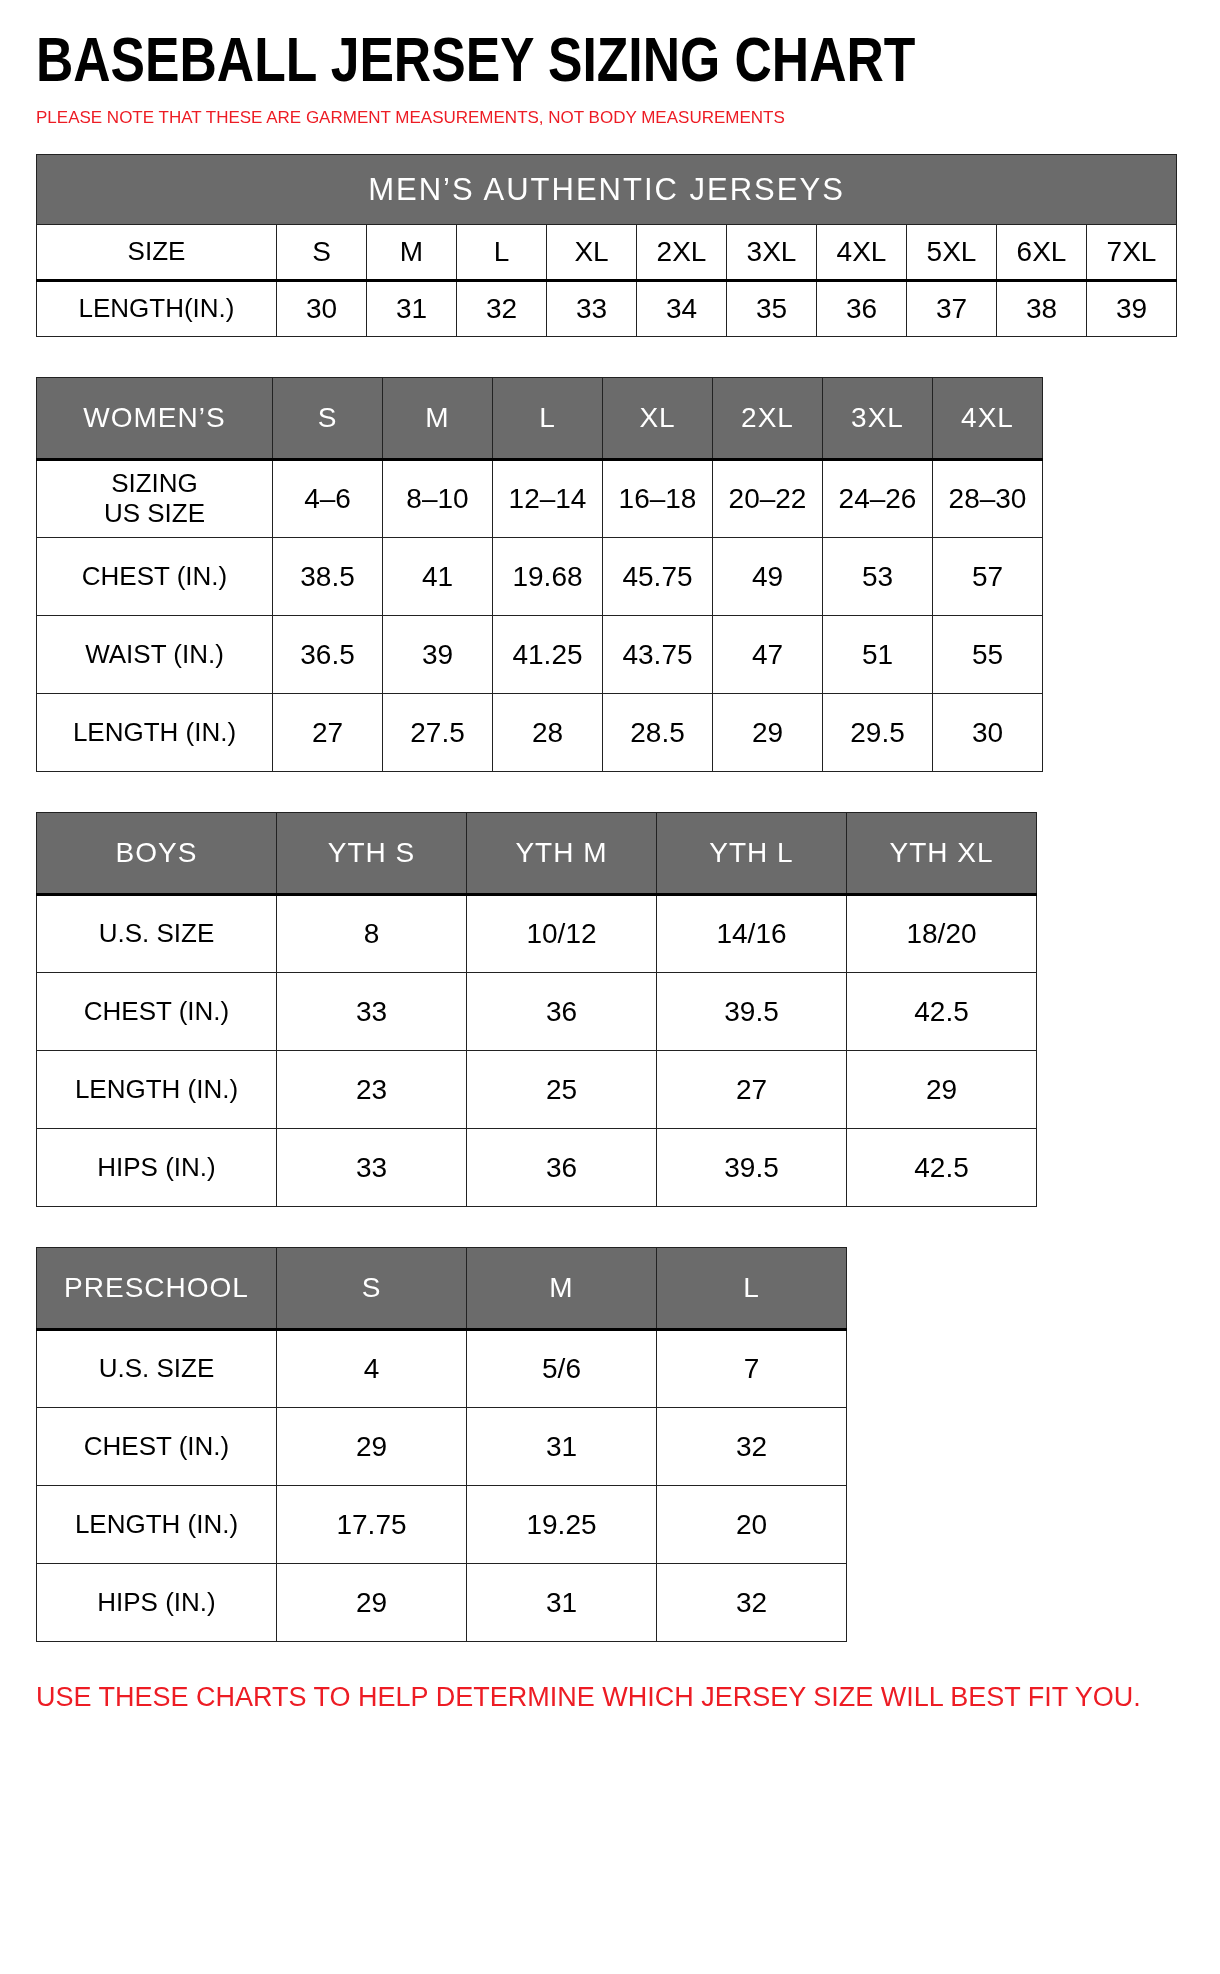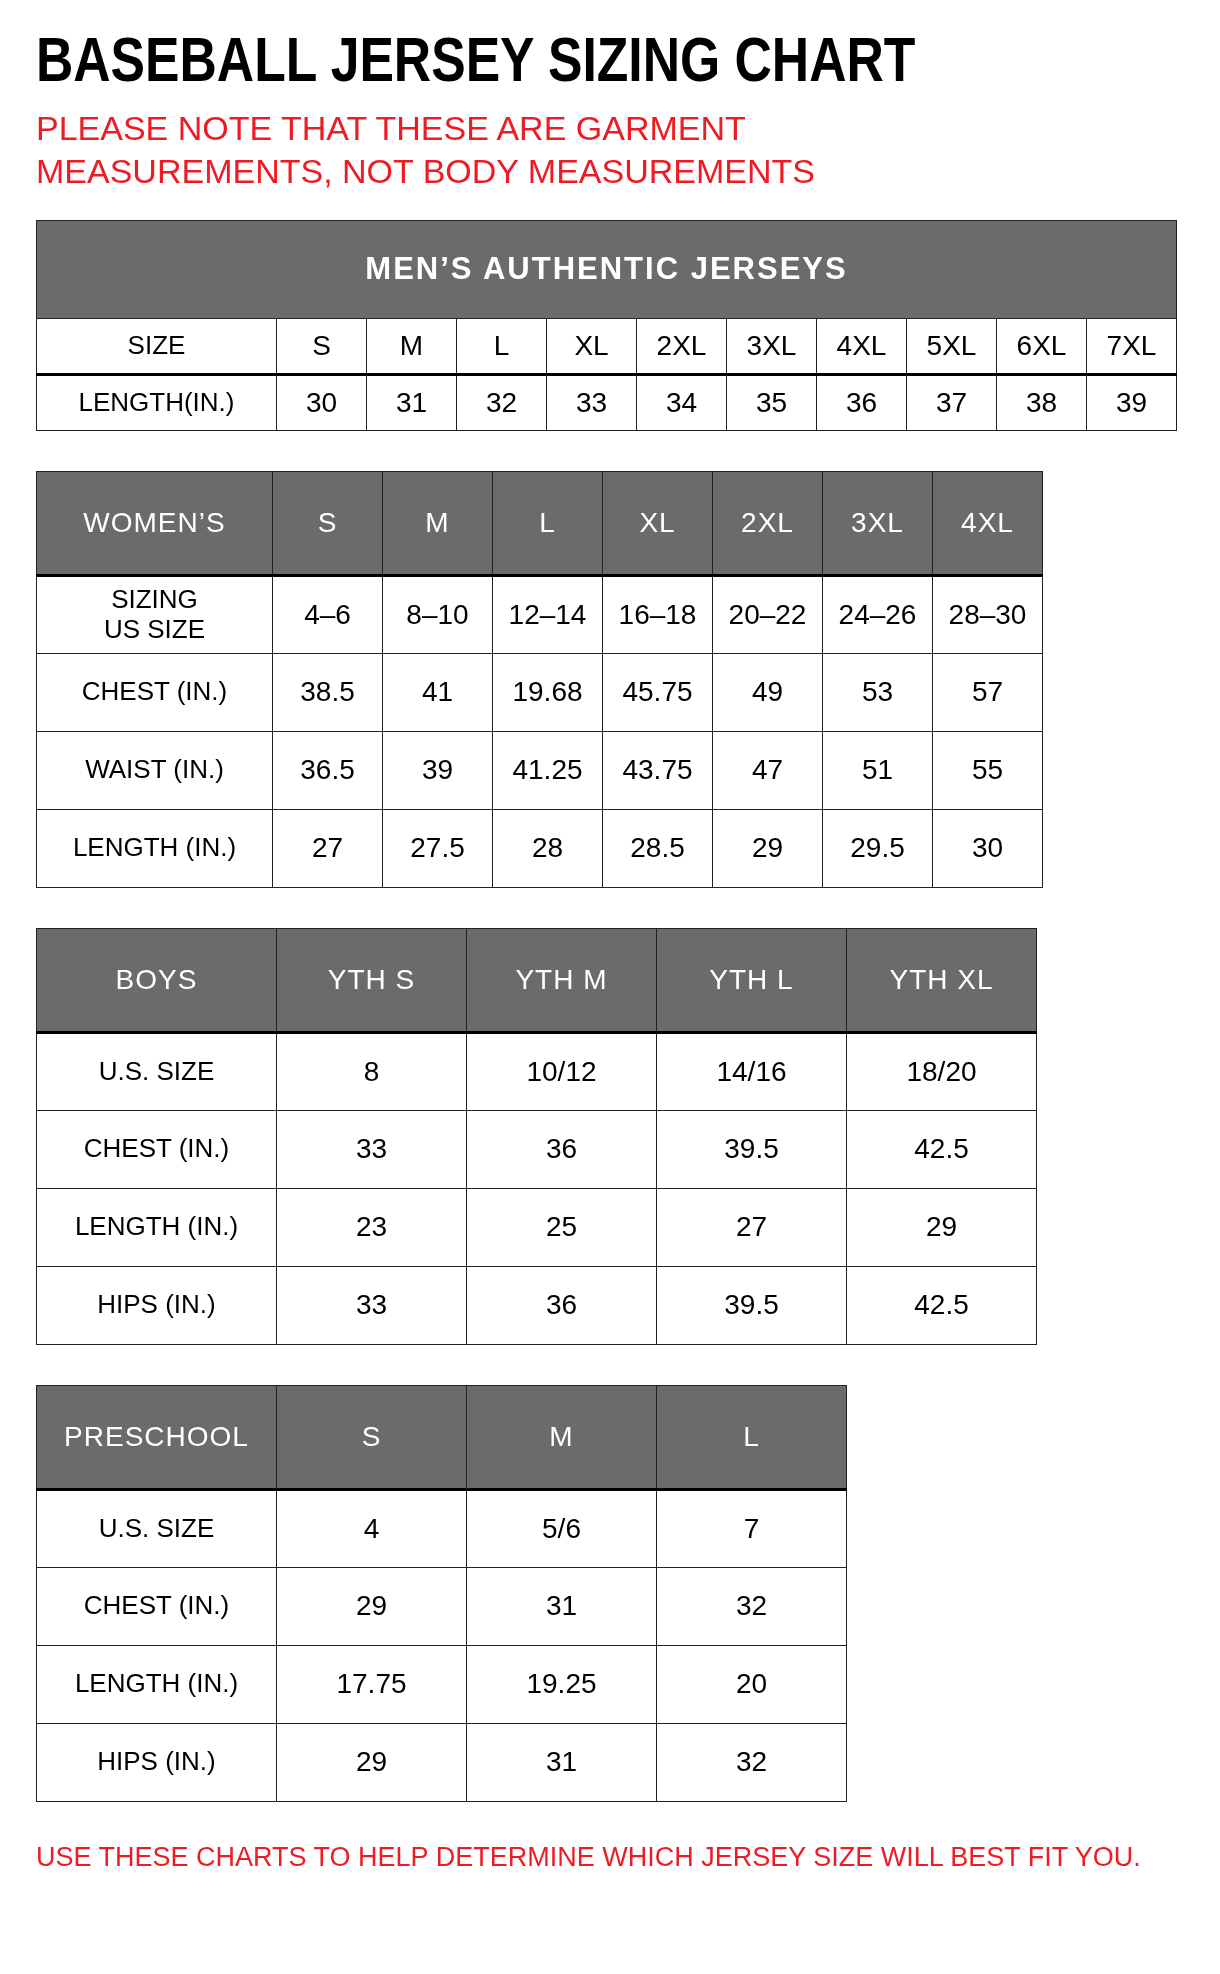--- a/index.html
+++ b/index.html
@@ -26,52 +26,52 @@
     font-weight:700;
     letter-spacing:0px;
     white-space:nowrap;
     transform:scaleX(0.82);
     transform-origin:left center;
   }
   .note{
     margin:0 0 26px 0;
     max-width:905px;
     color:var(--red);
-    font-size:34px;
+    font-size:17px;
     line-height:1.28;
     font-weight:400;
   }
 
   table.t{
     border-collapse:collapse;
     table-layout:fixed;
     margin:0 0 40px 0;
   }
   table.t td, table.t th{
     border:1px solid var(--grid);
     text-align:center;
     vertical-align:middle;
     padding:0 2px;
   }
   
   td.banner-cell{
     background:var(--gray);
     color:var(--hdr-text);
     font-size:31px;
-    height:98px;
+    height:70px;
     letter-spacing:2px;
-    font-weight:700;
+    font-weight:400;
   }
   
   tr.hdr th{
     background:var(--gray);
     color:var(--hdr-text);
     font-size:28px;
     font-weight:400;
-    height:104px;
+    height:82px;
     border-bottom:3px solid #000;
     letter-spacing:1px;
   }
   tbody td{height:78px;font-size:28px;}
   td.label{font-size:26px;white-space:pre-line;line-height:1.15;}
   
   .t-mens tbody td{height:56px;}
   .t-mens tbody tr:first-child td{border-bottom:3px solid #000;}
 
   .t-mens col{width:90px}      .t-mens col:first-child{width:240px}

